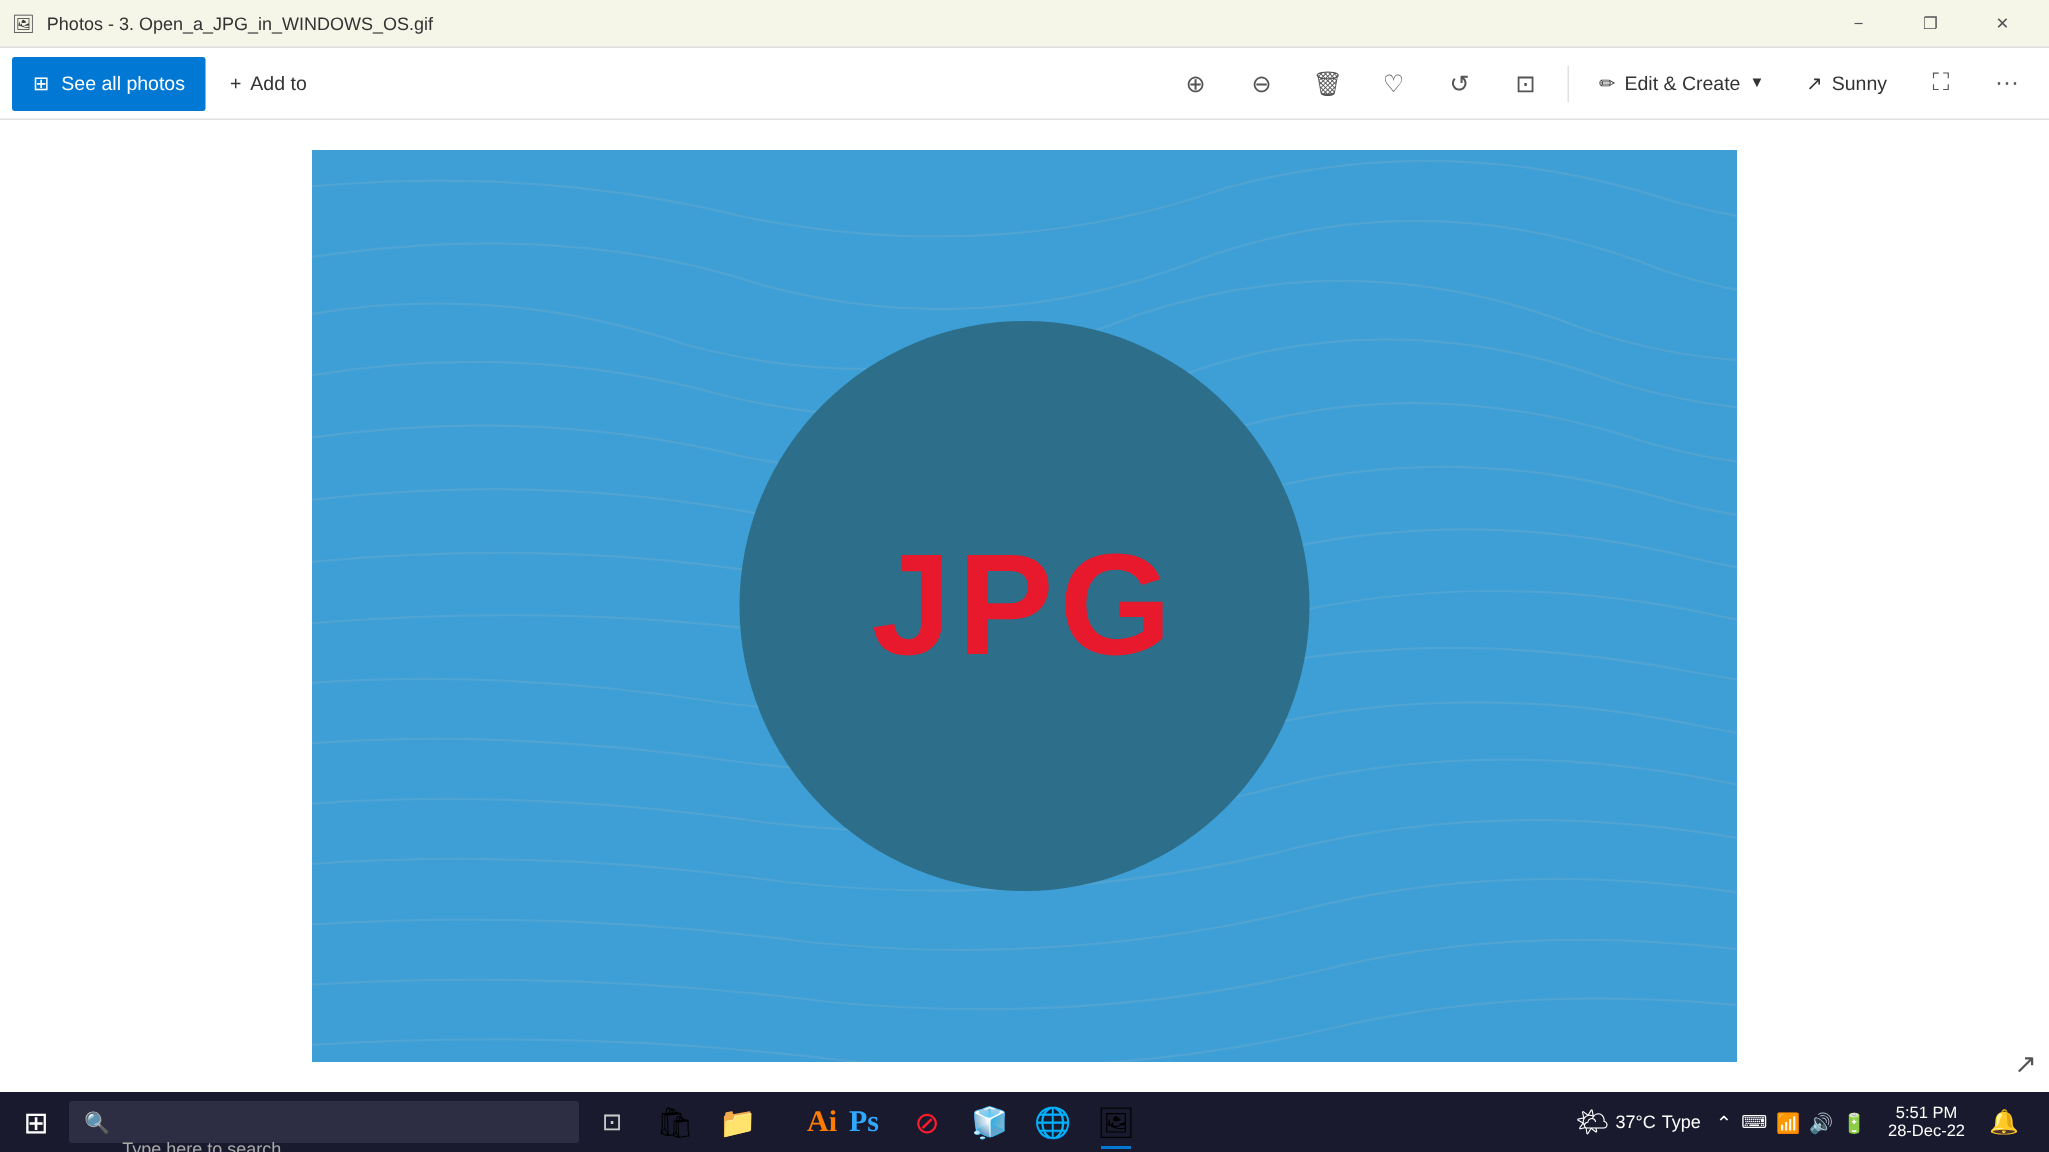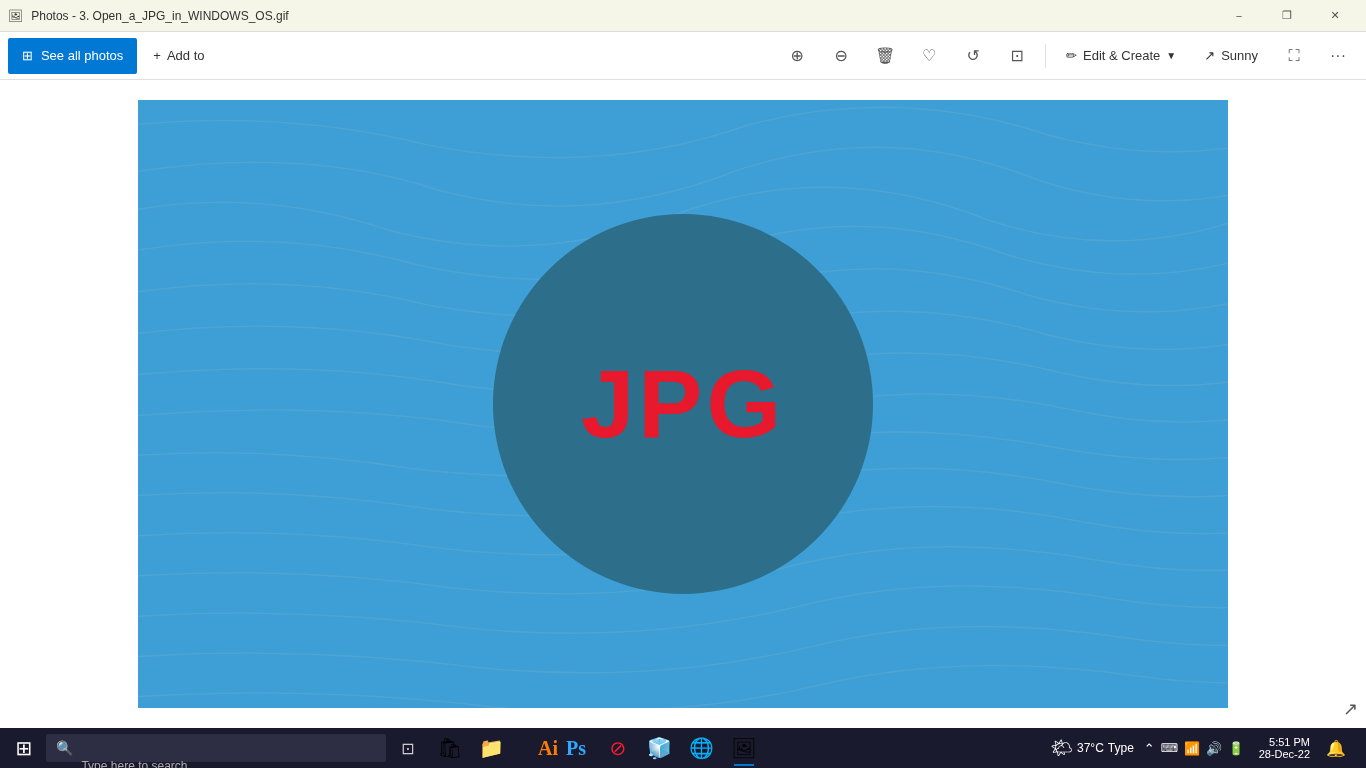--- a/index.html
+++ b/index.html
@@ -127,21 +127,21 @@
       height: calc(768px - 32px - 48px - 40px);
       background: white;
       display: flex;
       align-items: center;
       justify-content: center;
       position: relative;
       overflow: hidden;
     }
 
     .image-container {
-      width: 1090px;
+      width: 950px;
       height: 608px;
       position: relative;
     }
 
     
     .jpg-image {
       width: 100%;
       height: 100%;
       background: #3d9fd5;
       position: relative;
@@ -279,21 +279,21 @@
     .tray-icons {
       display: flex;
       align-items: center;
       gap: 6px;
       margin-right: 6px;
     }
     .tray-icon { font-size: 13px; cursor: pointer; }
     .clock-area {
       display: flex;
       flex-direction: column;
-      align-items: flex-end;
+      align-items: center;
       font-size: 11px;
       color: white;
       cursor: pointer;
       padding: 0 4px;
     }
     .notification-icon {
       width: 36px;
       height: 40px;
       display: flex;
       align-items: center;

